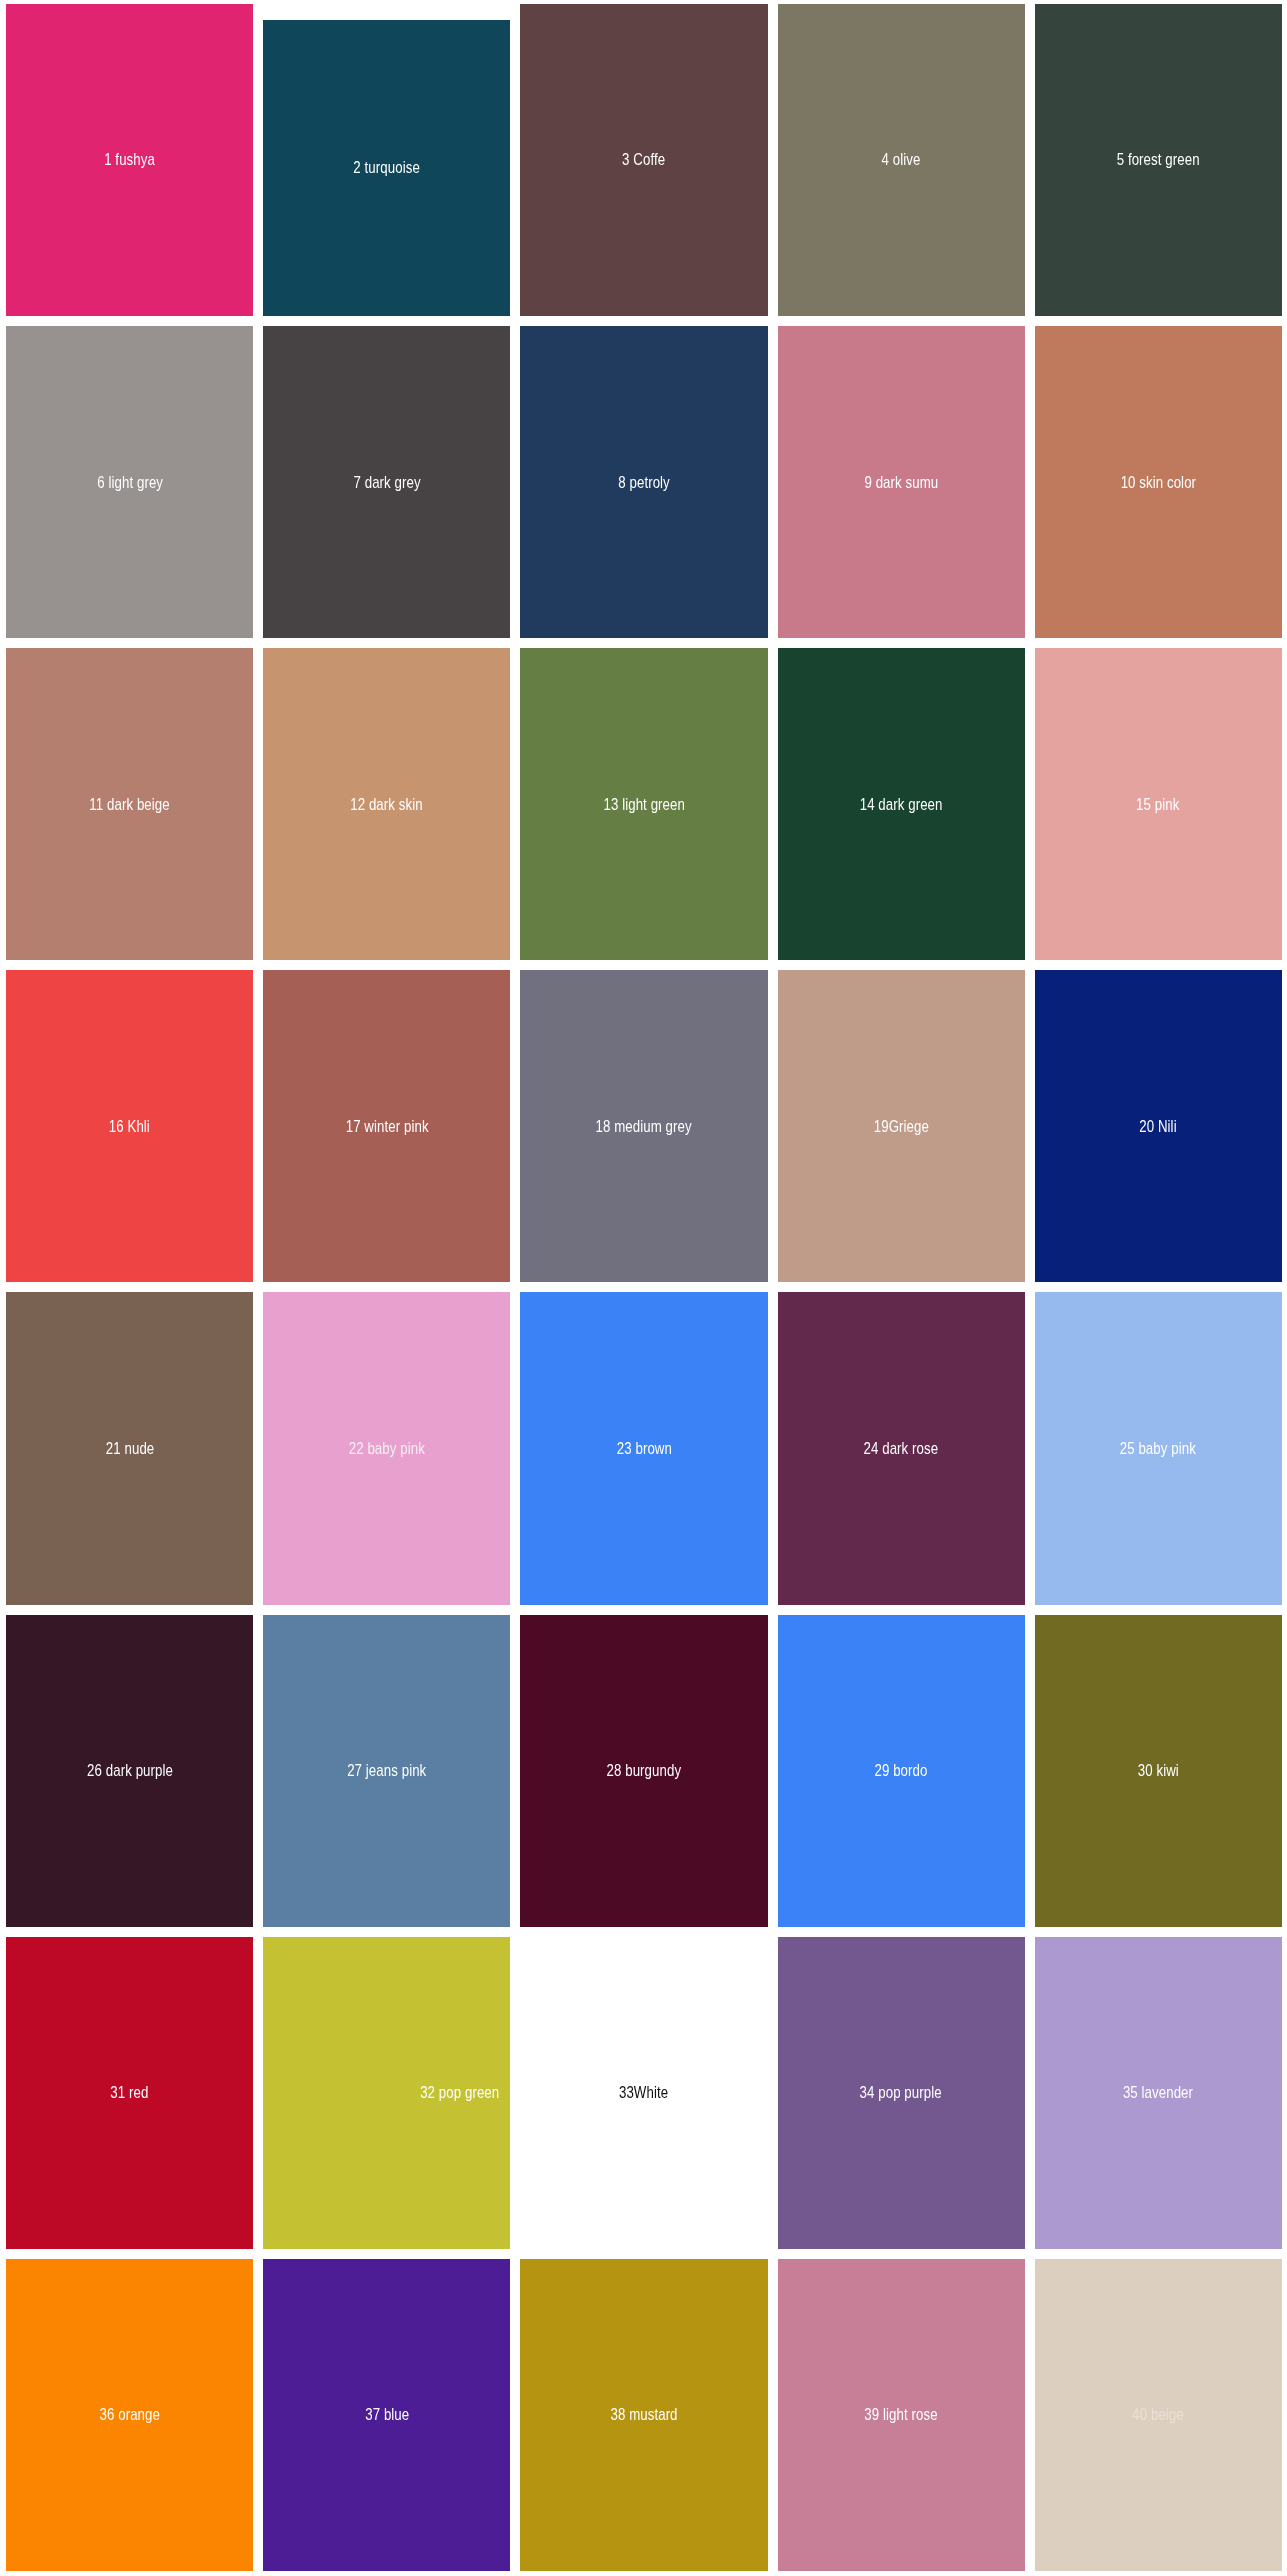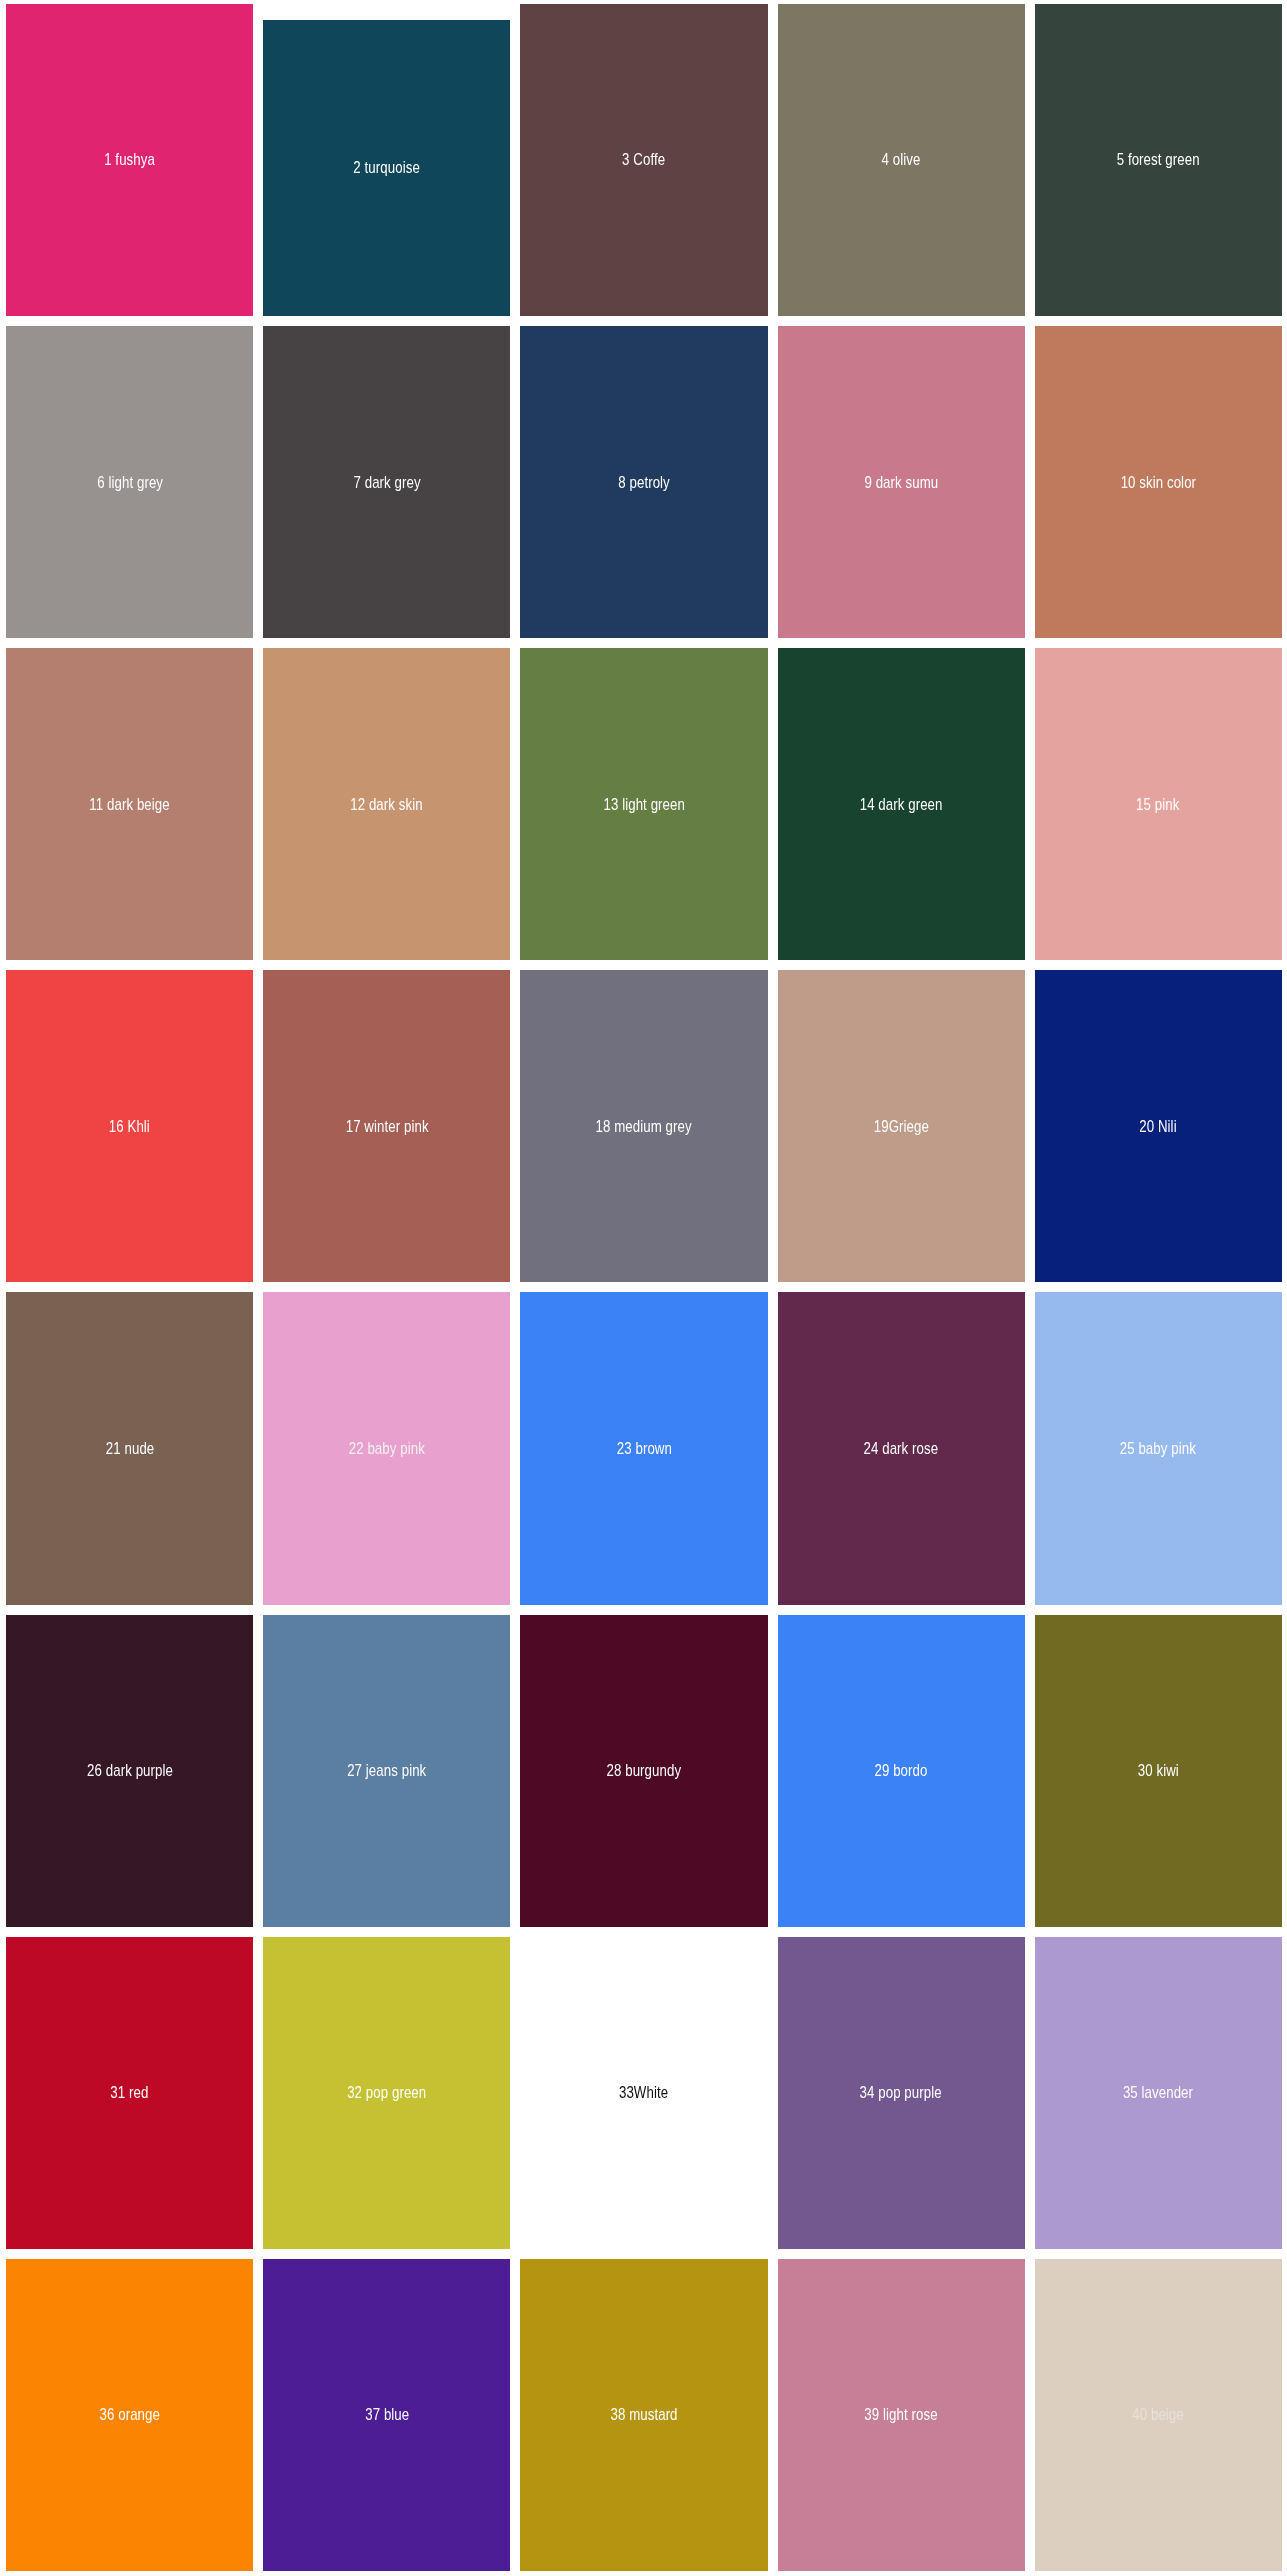--- a/index.html
+++ b/index.html
@@ -138,21 +138,21 @@
     </div>
     <div class="swatch" style="background: #3b82f6;">
       <span class="swatch-label" style="color: rgb(255, 255, 255);">29 bordo</span>
     </div>
     <div class="swatch" style="background: rgb(112, 106, 34);">
       <span class="swatch-label" style="color: rgb(255, 255, 255);">30 kiwi</span>
     </div>
     <div class="swatch" style="background: rgb(189, 9, 38);">
       <span class="swatch-label" style="color: rgb(255, 255, 255);">31 red</span>
     </div>
-    <div class="swatch" style="background: rgb(196, 194, 51);">
+    <div class="swatch" style="background: rgb(196, 194, 51); justify-content: flex-end;">
       <span class="swatch-label" style="color: rgb(255, 255, 255);">32 pop green</span>
     </div>
     <div class="swatch" style="background: rgb(255, 255, 255);">
       <span class="swatch-label" style="color: rgb(17, 17, 17);">33White</span>
     </div>
     <div class="swatch" style="background: rgb(115, 87, 143);">
       <span class="swatch-label" style="color: rgb(255, 255, 255);">34 pop purple</span>
     </div>
     <div class="swatch" style="background: rgb(172, 153, 207);">
       <span class="swatch-label" style="color: rgb(255, 255, 255);">35 lavender</span>

